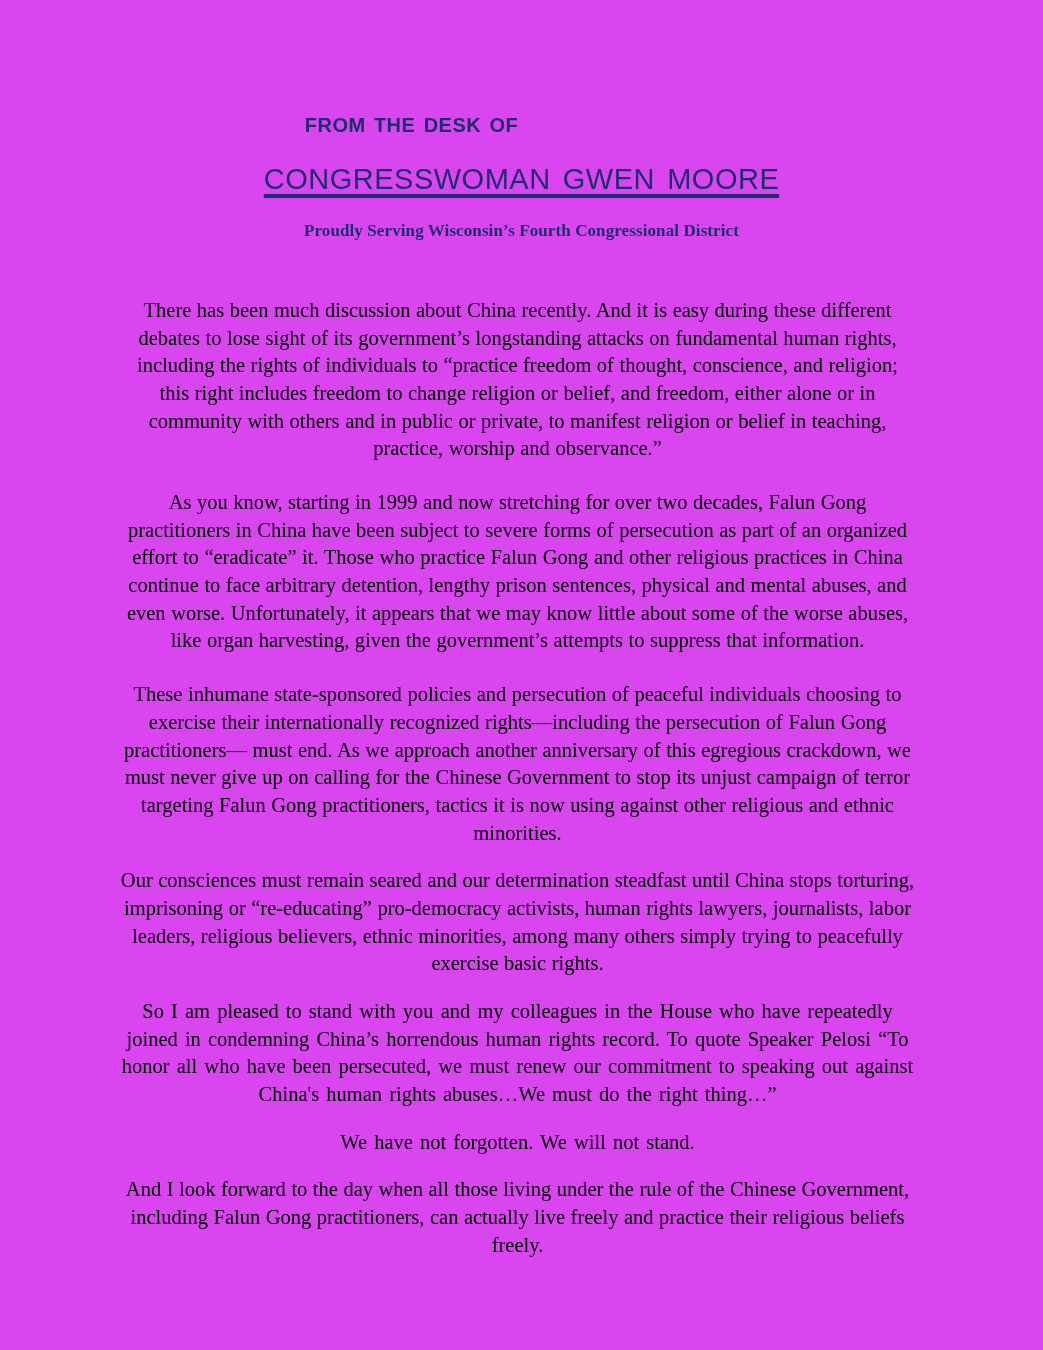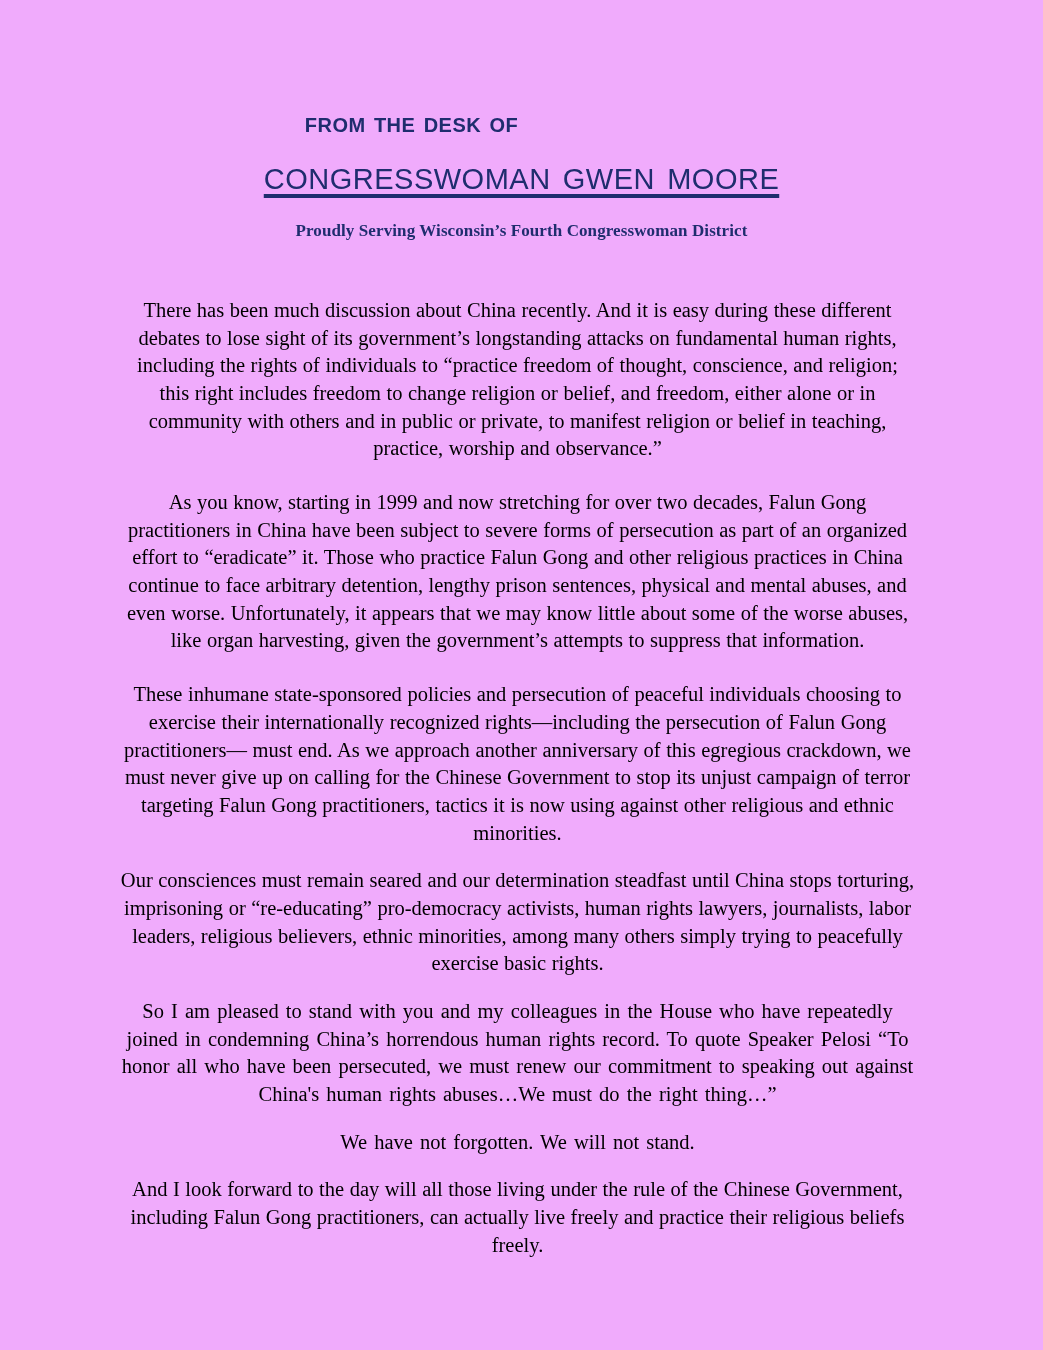--- a/index.html
+++ b/index.html
@@ -11,21 +11,21 @@
     width: 1043px;
     height: 1350px;
     font-family: "Liberation Serif", serif;
     color: #000000;
     position: relative;
     overflow: hidden;
   }
   .page {
     width: 1043px;
     height: 1350px;
-    background: #f0abfc;
+    background: #d946ef;
     box-sizing: border-box;
     padding: 0;
     position: relative;
   }
 
   
   .letterhead {
     text-align: center;
     padding-top: 108px;
   }
@@ -87,26 +87,26 @@
   }
 </style>
 </head>
 <body>
 
 <div class="page">
 
   <div class="letterhead">
     <div class="lh-line1">From the Desk of</div>
     <div class="lh-line2">Congresswoman Gwen Moore</div>
-    <div class="lh-line3">Proudly Serving Wisconsin’s Fourth Congresswoman District</div>
+    <div class="lh-line3">Proudly Serving Wisconsin’s Fourth Congressional District</div>
   </div>
 
   <div class="body-copy">
     <p>There has been much discussion about China recently. And it is easy during these different debates to lose sight of its government’s longstanding attacks on fundamental human rights, including the rights of individuals to “practice freedom of thought, conscience, and religion; this right includes freedom to change religion or belief, and freedom, either alone or in community with others and in public or private, to manifest religion or belief in teaching, practice, worship and observance.”</p>
     <p>As you know, starting in 1999 and now stretching for over two decades, Falun Gong practitioners in China have been subject to severe forms of persecution as part of an organized effort to “eradicate” it.  Those who practice Falun Gong and other religious practices in China continue to face arbitrary detention, lengthy prison sentences, physical and mental abuses, and even worse.   Unfortunately, it appears that we may know little about some of the worse abuses, like organ harvesting, given the government’s attempts to suppress that information.</p>
     <p class="tight">These inhumane state-sponsored policies and persecution of peaceful individuals choosing to exercise their internationally recognized rights—including the persecution of Falun Gong practitioners— must end.  As we approach another anniversary of this egregious crackdown, we must never give up on calling for the Chinese Government to stop its unjust campaign of terror targeting Falun Gong practitioners, tactics it is now using against other religious and ethnic minorities.</p>
     <p class="tight">Our consciences must remain seared and our determination steadfast until China stops torturing, imprisoning or “re-educating” pro-democracy activists, human rights lawyers, journalists, labor leaders, religious believers, ethnic minorities, among many others simply trying to peacefully exercise basic rights.</p>
     <p class="tight spaced-wide">So I am pleased to stand with you and my colleagues in the House who have repeatedly joined in condemning China’s horrendous human rights record.  To quote Speaker Pelosi “To honor all who have been persecuted, we must renew our commitment to speaking out against China's human rights abuses…We must do the right thing…”</p>
     <p class="tight spaced-wide">We have not forgotten.  We will not stand.</p>
-    <p class="tight">And I look forward to the day will all those living under the rule of the Chinese Government, including Falun Gong practitioners, can actually live freely and practice their religious beliefs freely.</p>
+    <p class="tight">And I look forward to the day when all those living under the rule of the Chinese Government, including Falun Gong practitioners, can actually live freely and practice their religious beliefs freely.</p>
   </div>
 
 </div>
 
 </body></html>

